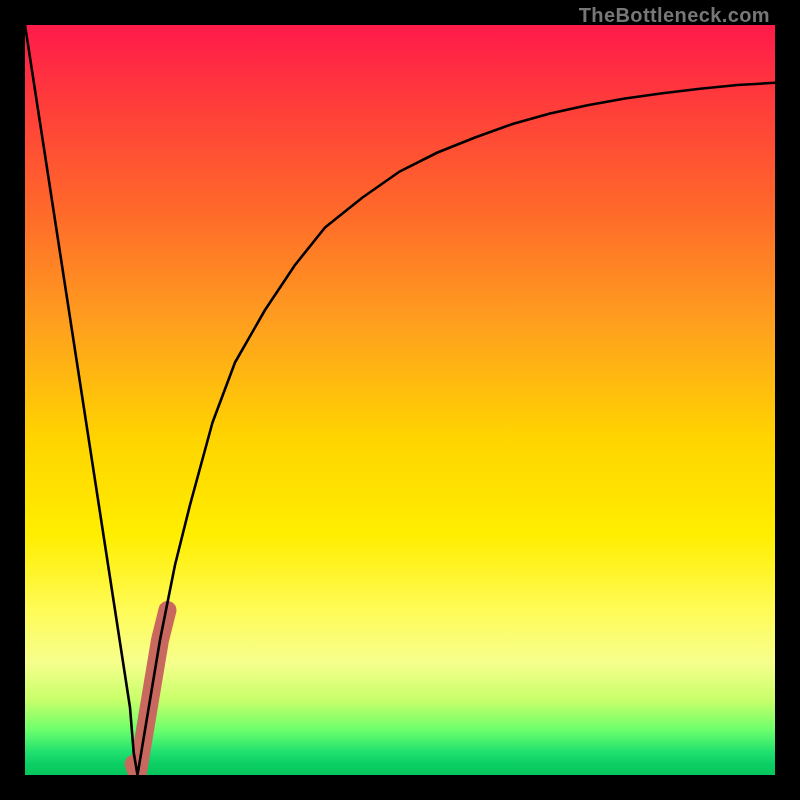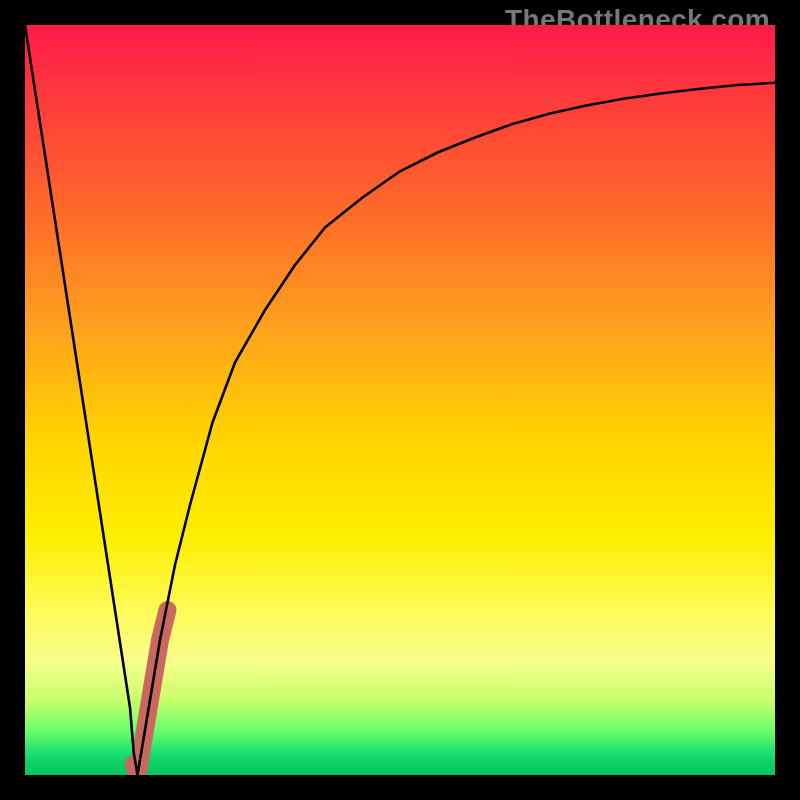--- a/index.html
+++ b/index.html
@@ -36,21 +36,21 @@
       #1fe06f 97%,
       #0ccf63 98.5%,
       #05c65b 100%);
     overflow: hidden;
   }
   .watermark {
     position: absolute;
     top: 4px;
     right: 30px;
     font-family: Arial, Helvetica, sans-serif;
-    font-size: 28px;
+    font-size: 20px;
     font-weight: bold;
     color: #777;
     letter-spacing: 0.4px;
     user-select: none;
   }
   svg.overlay {
     position: absolute;
     left: 0;
     top: 0;
     width: 100%;

